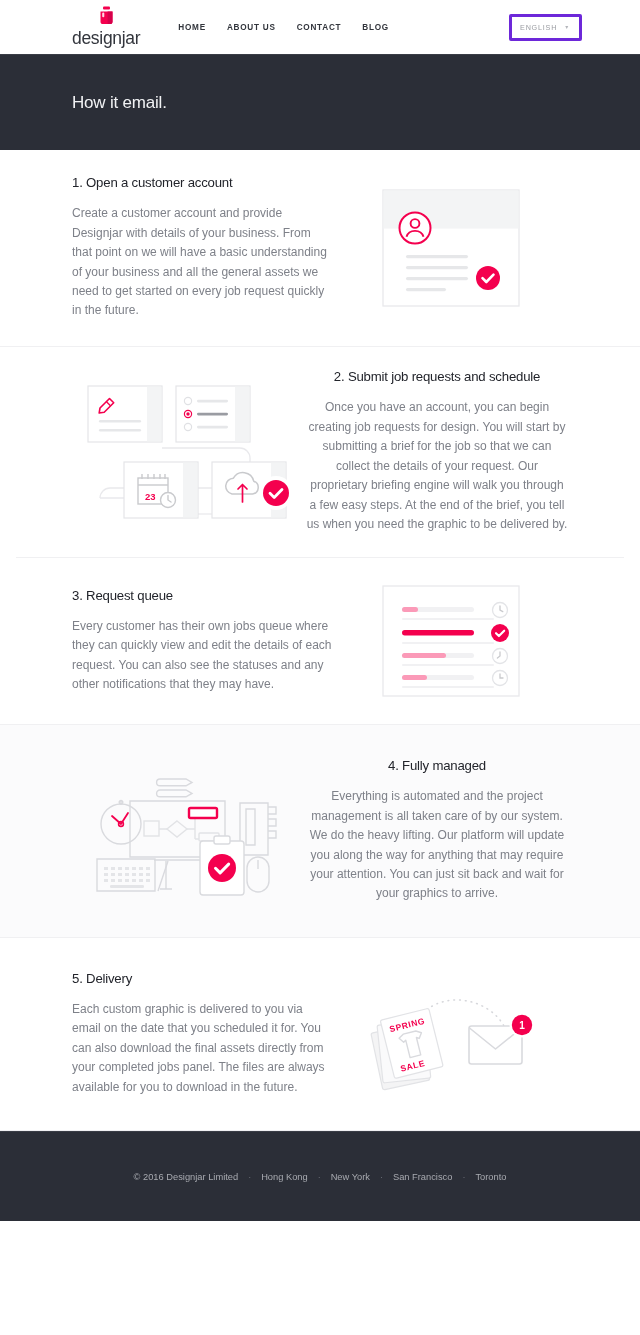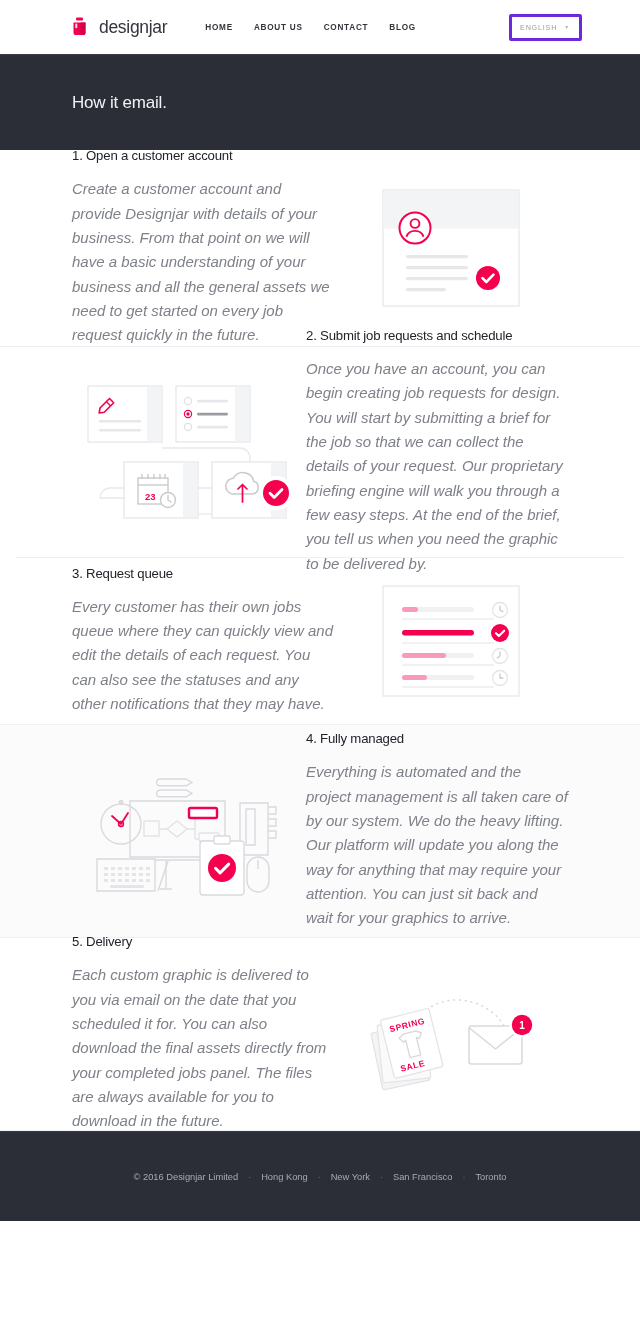--- a/index.html
+++ b/index.html
@@ -16,22 +16,24 @@
   
   .site-header {
     height: 54px;
     background: #ffffff;
     display: flex;
     align-items: center;
     padding: 0 58px 0 72px;
   }
   .logo {
     display: flex;
-    gap: 12px;
+    align-items: center;
+    gap: 3px;
     cursor: pointer;
+    flex-direction: column;
   }
   .logo-icon { width: 15px; height: 19px; display: block; }
   .logo-text {
     font-size: 17.5px;
     color: #32353c;
     letter-spacing: -0.3px;
     font-weight: 400;
   }
   .main-nav {
     display: flex;
@@ -88,42 +90,41 @@
     position: relative;
   }
   .step.tint { background: #fbfbfc; }
   .step-inner {
     width: 640px;
     display: flex;
     align-items: center;
     padding: 0 72px;
     gap: 0;
   }
-  .step-inner.reverse { flex-direction: row-reverse; }
+  .step-inner.reverse { flex-direction: row-reverse; text-align: center; }
 
   .step-text { width: 262px; flex: none; }
   .step-art {
     flex: 1;
     display: flex;
     justify-content: center;
     align-items: center;
   }
 
   .step-title {
     font-size: 13.2px;
     font-weight: normal;
     color: #22242b;
     letter-spacing: -0.2px;
     margin-bottom: 14px;
   }
   .step-body {
-    font-size: 15px;
+    font-size: 12px;
     line-height: 1.62;
     color: #7e8189;
-    font-style: italic;
   }
 
   .divider { height: 1px; background: #f0f0f2; width: 100%; }
   .divider.inset { margin: 0 16px; width: calc(100% - 32px); }
 
   
   .s1 { height: 196px; }
   .s2 { height: 210px; }
   .s3 { height: 166px; }
   .s4 { height: 212px; }

